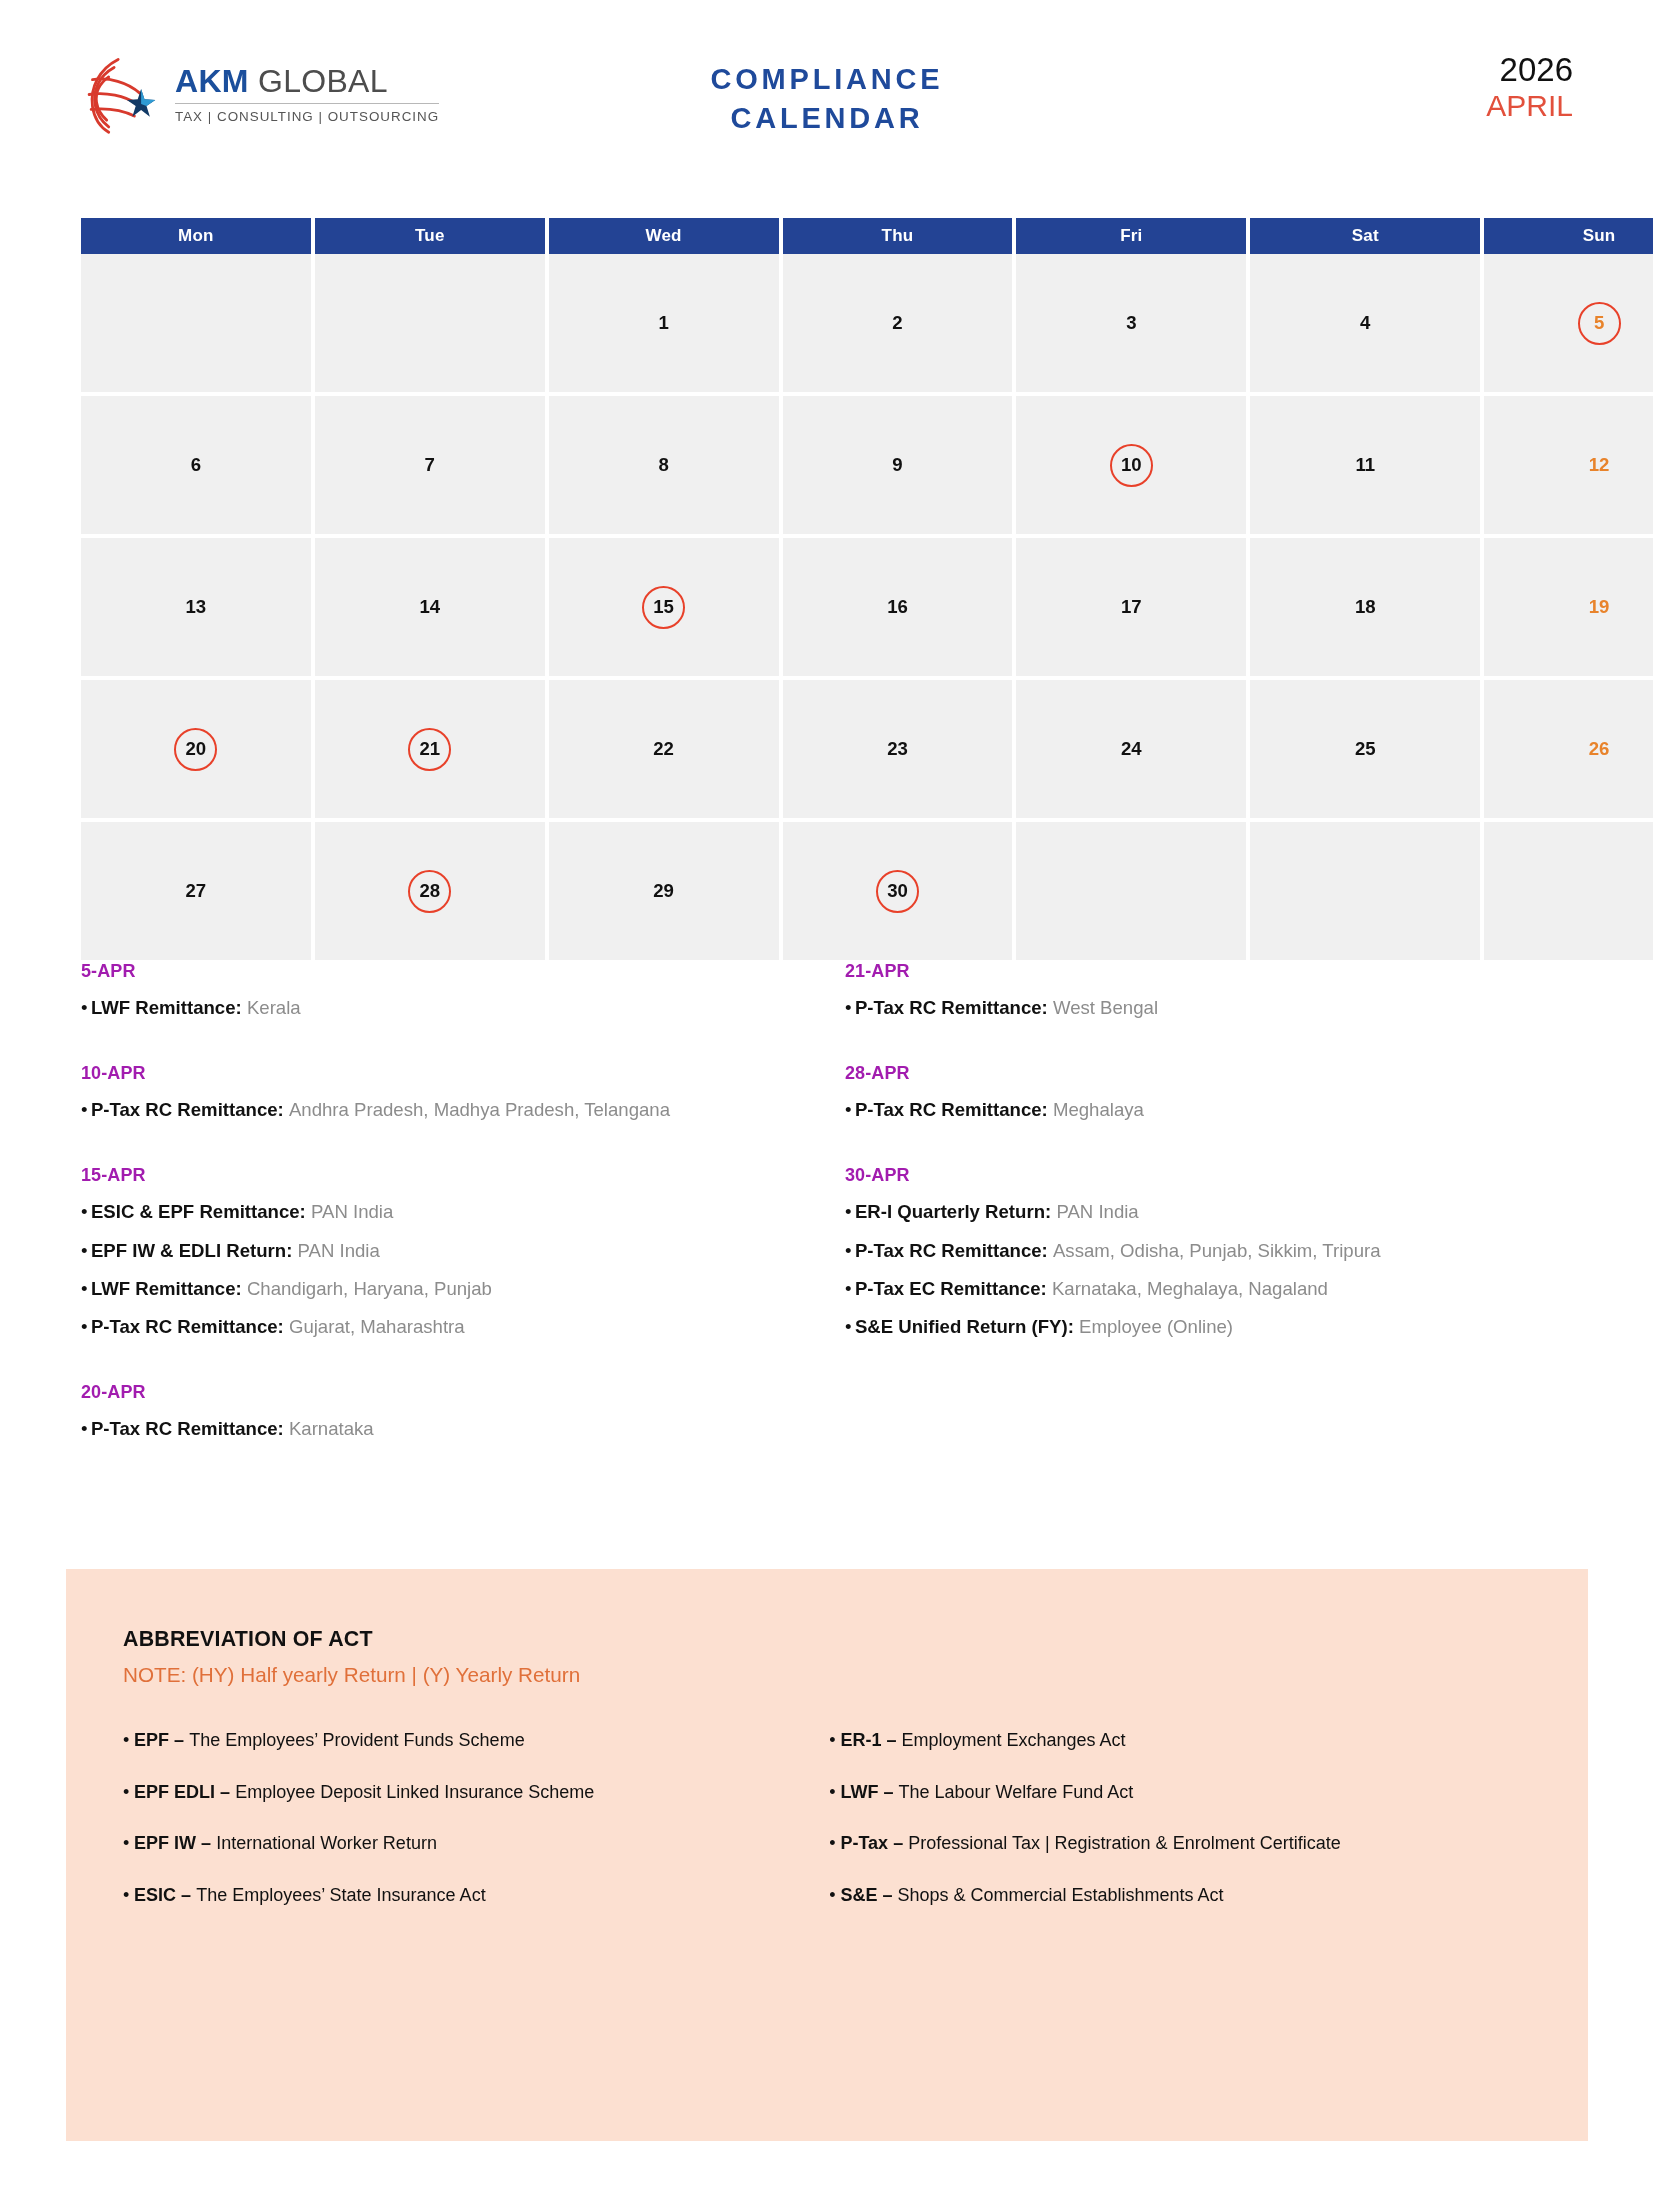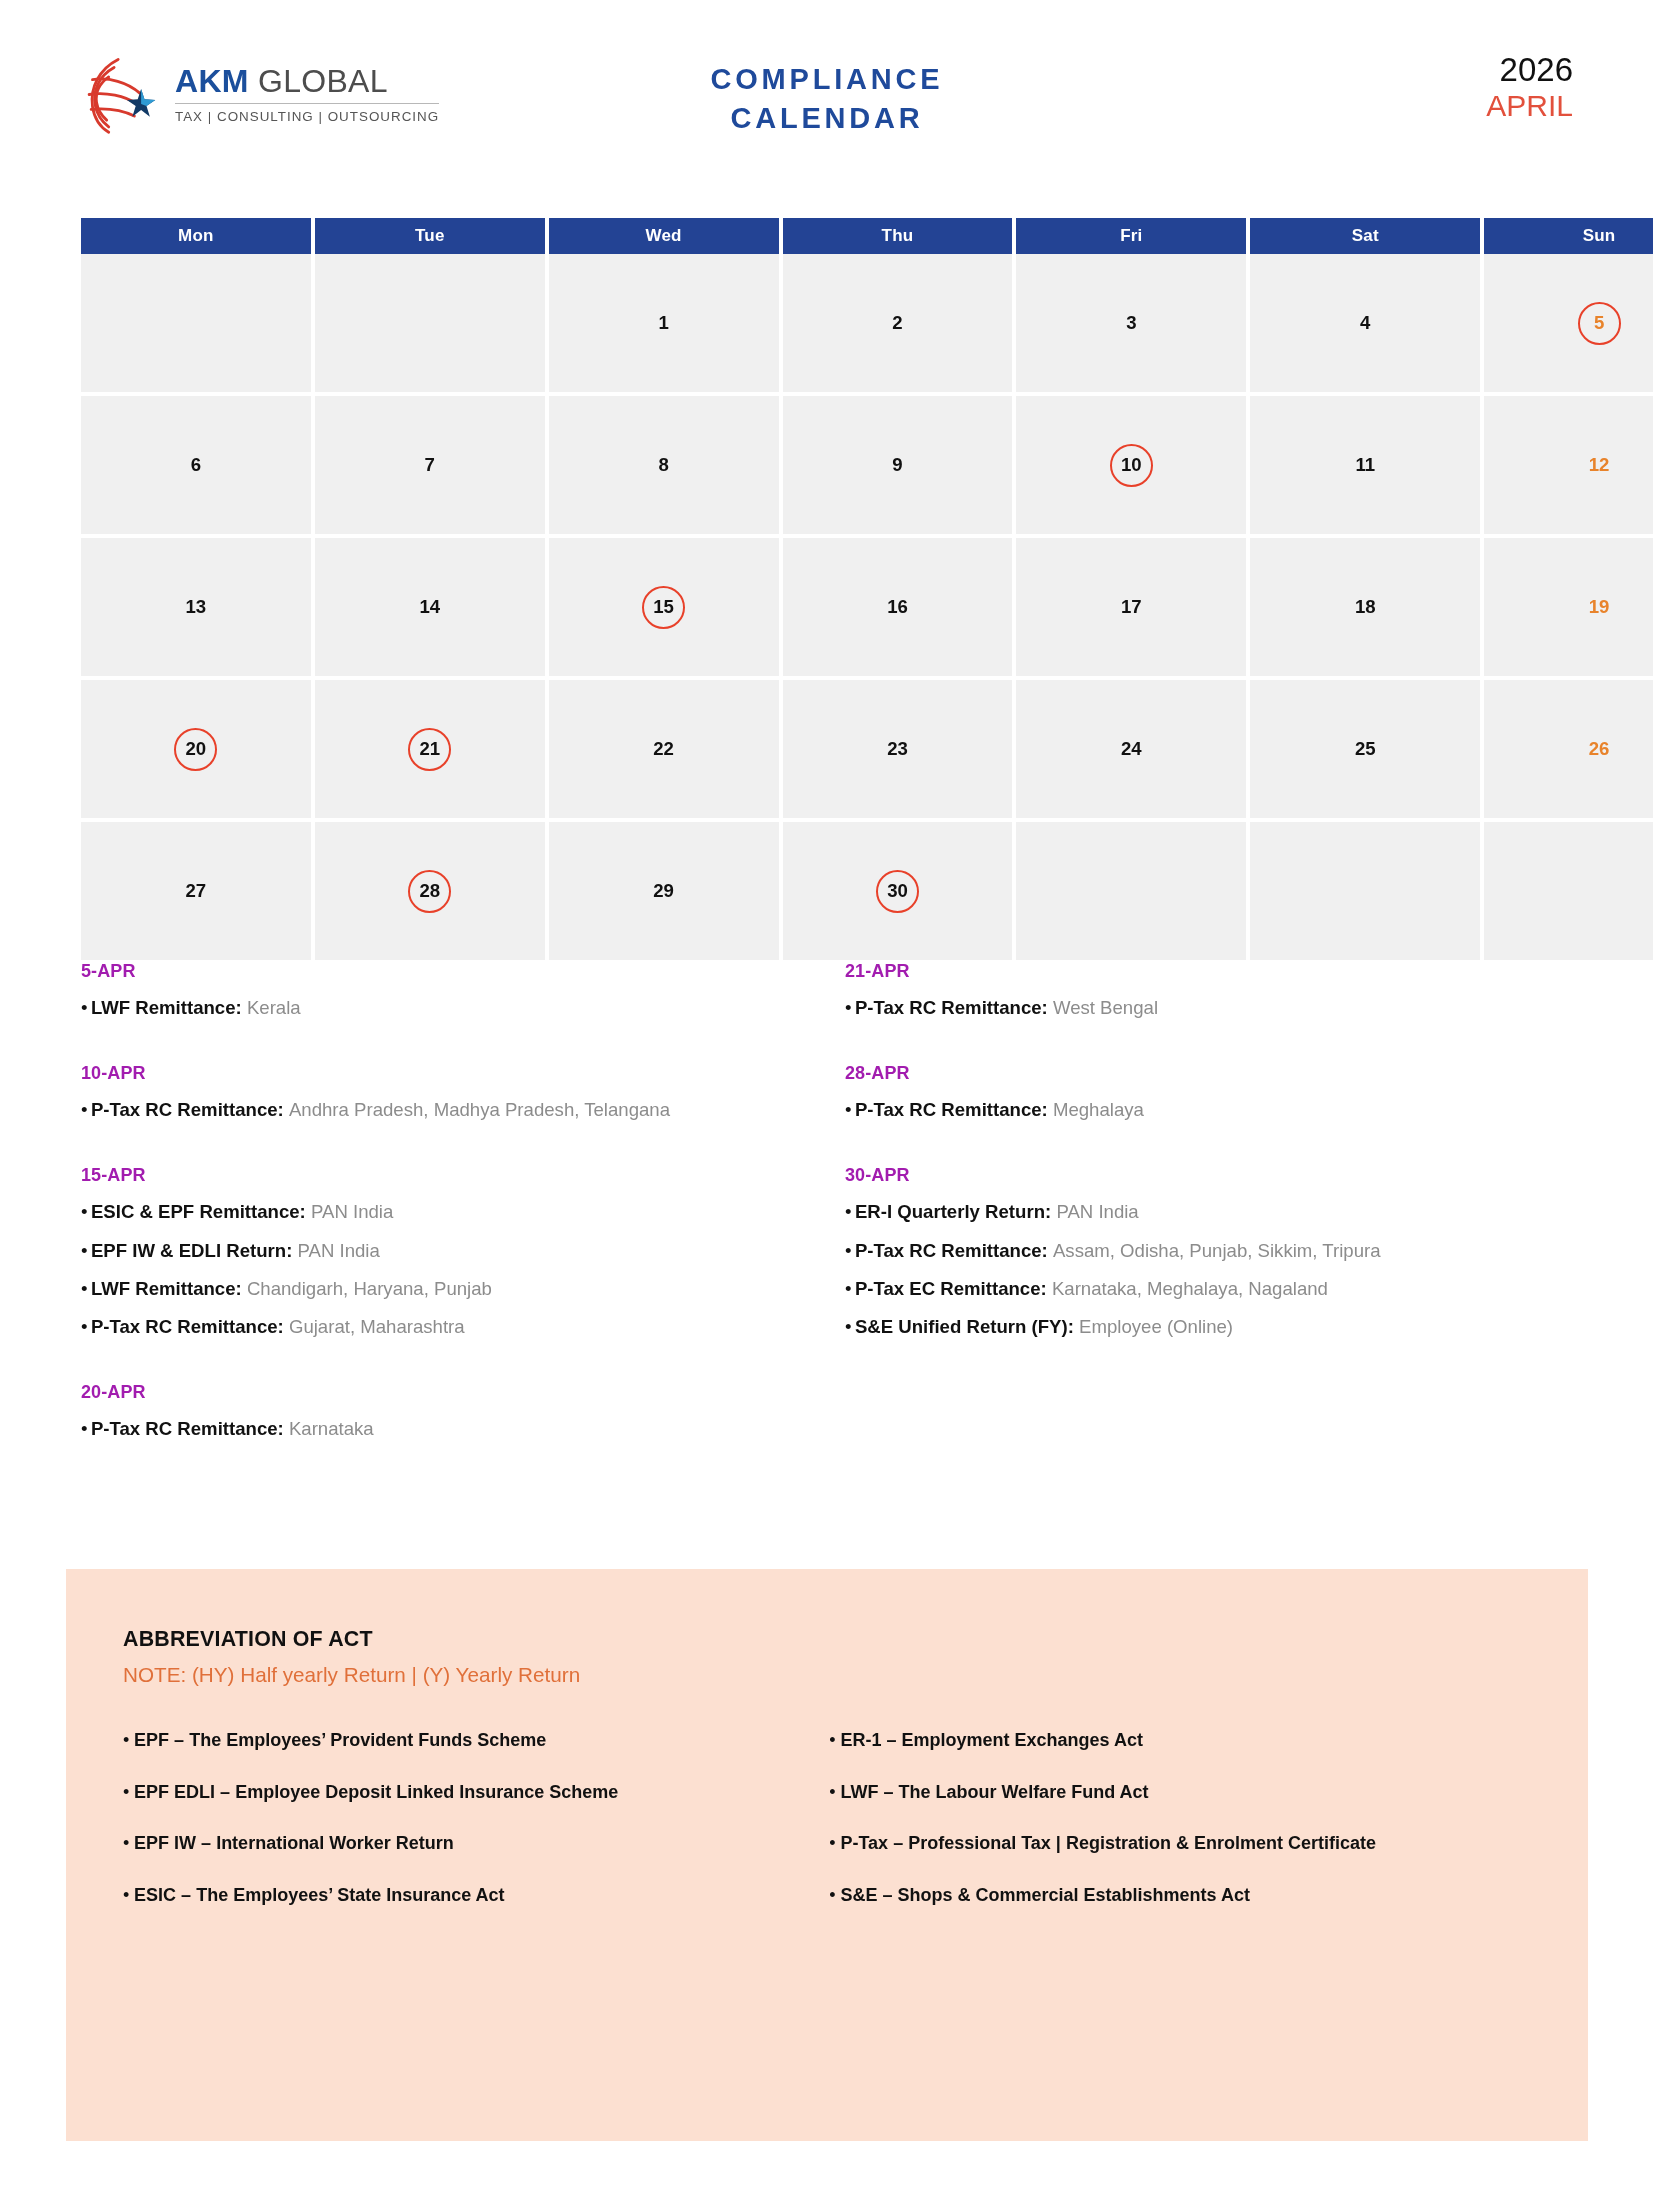--- a/index.html
+++ b/index.html
@@ -193,21 +193,21 @@
     max-width: 1392px;
   }
   .abbr-item {
     font-size: 18px;
     line-height: 1.2;
     color: #111111;
     white-space: nowrap;
   }
   .abbr-item .ab-bullet { margin-right: 4.8px; }
   .abbr-item .ab-code { font-weight: bold; }
-  .abbr-item .ab-desc { font-weight: bold; }
+  .abbr-item .ab-desc { font-weight: normal; }
 </style>
 </head>
 <body>
 
 <div class="page">
 
   <div class="header">
 
     <div class="logo-block">
       <svg class="logo-mark" viewBox="0 0 120 120">

